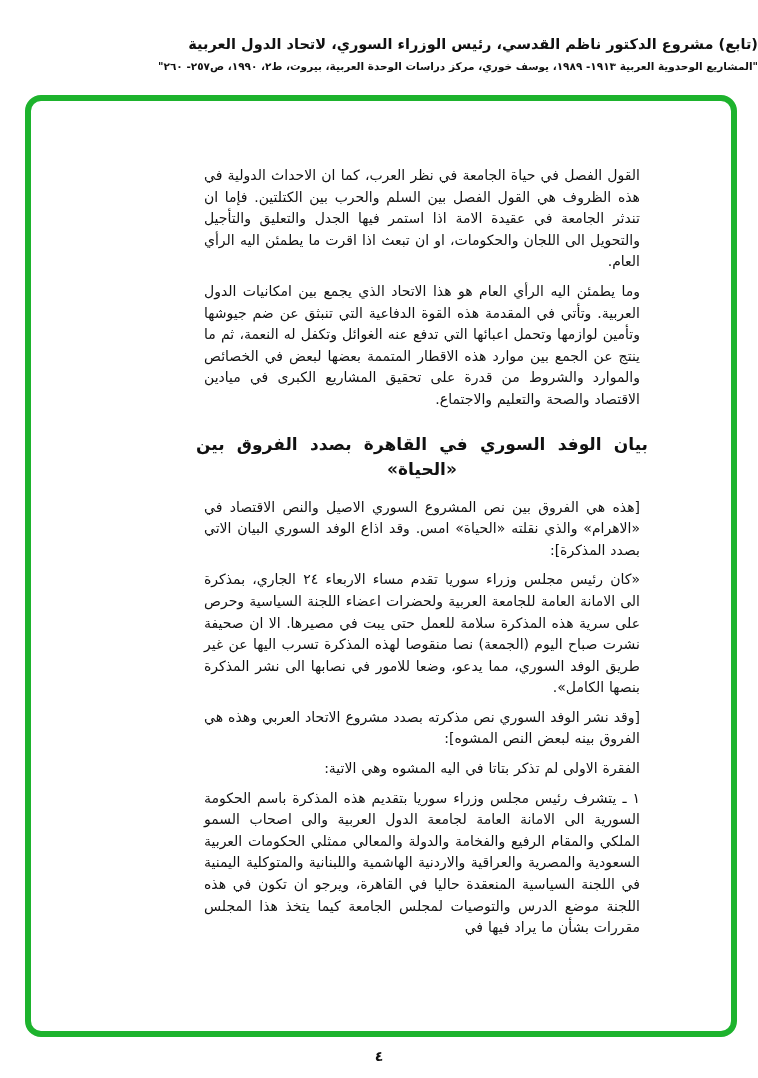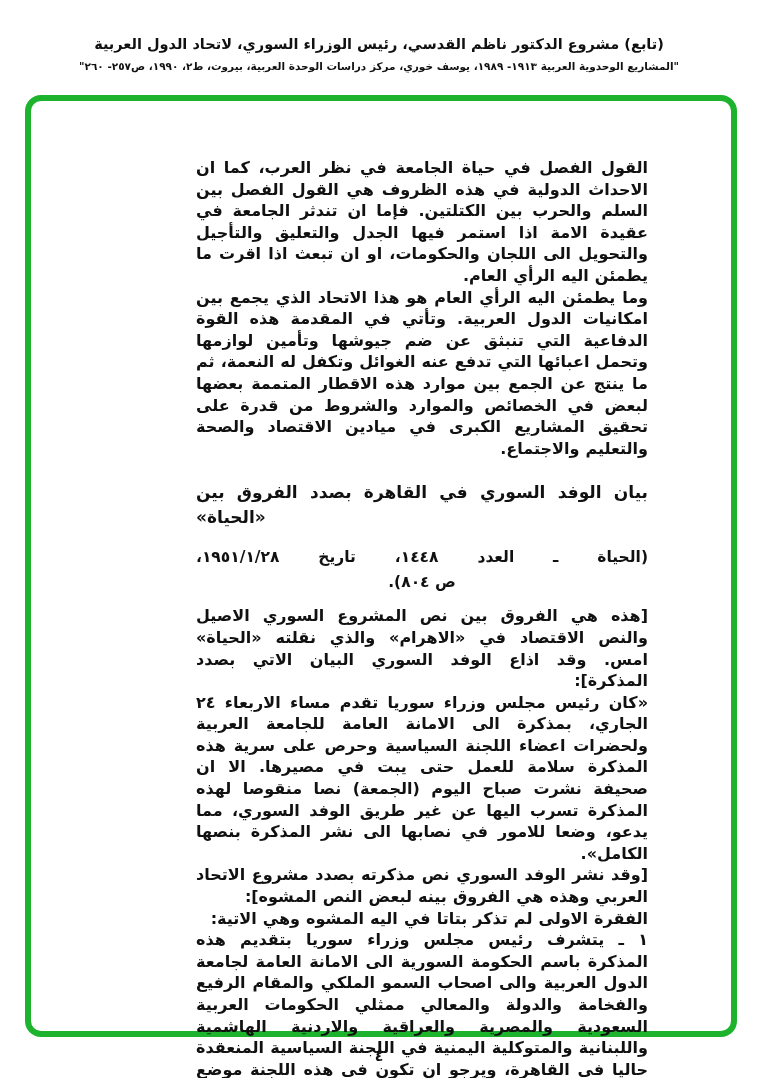--- a/index.html
+++ b/index.html
@@ -11,21 +11,20 @@
   }
   .page {
     position: relative;
     width: 758px; height: 1078px;
     overflow: hidden;
     background: #ffffff;
   }
   
   .header {
     direction: rtl;
-    text-align: center;
   }
   .header-title {
     padding-top: 36px;
     font-size: 14.5px;
     font-weight: bold;
     letter-spacing: 0px;
   }
   .header-source {
     margin-top: 8px;
     font-size: 10.5px;
@@ -42,40 +41,40 @@
     background: #ffffff;
   }
   
   .column {
     position: absolute;
     top: 56px; right: 83px;
     width: 452px;
     direction: rtl;
   }
   .column p {
-    margin: 0;
-    font-size: 16px;
+    margin: 8px;
+    font-size: 14px;
     line-height: 21.6px;
-    font-weight: bold;
+    font-weight: normal;
     text-align: justify;
     word-spacing: 0.5px;
   }
   .heading { margin: 21px 0 15px 0; }
   .heading .jline {
     font-size: 17px;
     line-height: 25px;
     font-weight: bold;
     text-align: justify;
     text-align-last: justify;
   }
   .heading .cline {
     font-size: 17px;
     line-height: 25px;
     font-weight: bold;
-    text-align: left;
+    text-align: center;
   }
   .citation { margin: 0 0 10px 0; }
   .citation .jline {
     font-size: 15.5px;
     line-height: 25px;
     font-weight: bold;
     text-align: justify;
     text-align-last: justify;
   }
   .citation .cline {
@@ -110,24 +109,20 @@
 
       <p>القول الفصل في حياة الجامعة في نظر العرب، كما ان الاحداث الدولية في هذه الظروف هي القول الفصل بين السلم والحرب بين الكتلتين. فإما ان تندثر الجامعة في عقيدة الامة اذا استمر فيها الجدل والتعليق والتأجيل والتحويل الى اللجان والحكومات، او ان تبعث اذا اقرت ما يطمئن اليه الرأي العام.</p>
 
       <p>وما يطمئن اليه الرأي العام هو هذا الاتحاد الذي يجمع بين امكانيات الدول العربية. وتأتي في المقدمة هذه القوة الدفاعية التي تنبثق عن ضم جيوشها وتأمين لوازمها وتحمل اعبائها التي تدفع عنه الغوائل وتكفل له النعمة، ثم ما ينتج عن الجمع بين موارد هذه الاقطار المتممة بعضها لبعض في الخصائص والموارد والشروط من قدرة على تحقيق المشاريع الكبرى في ميادين الاقتصاد والصحة والتعليم والاجتماع.</p>
 
       <div class="heading">
         <div class="jline">بيان الوفد السوري في القاهرة بصدد الفروق بين</div>
         <div class="cline">«الحياة»</div>
       </div>
 
-      <div class="citation">
-        <div class="jline">(الحياة ـ العدد ١٤٤٨، تاريخ ١٩٥١/١/٢٨،</div>
-        <div class="cline">ص ٨٠٤).</div>
-      </div>
 
       <p>[هذه هي الفروق بين نص المشروع السوري الاصيل والنص الاقتصاد في «الاهرام» والذي نقلته «الحياة» امس. وقد اذاع الوفد السوري البيان الاتي بصدد المذكرة]:</p>
 
       <p>«كان رئيس مجلس وزراء سوريا تقدم مساء الاربعاء ٢٤ الجاري، بمذكرة الى الامانة العامة للجامعة العربية ولحضرات اعضاء اللجنة السياسية وحرص على سرية هذه المذكرة سلامة للعمل حتى يبت في مصيرها. الا ان صحيفة نشرت صباح اليوم (الجمعة) نصا منقوصا لهذه المذكرة تسرب اليها عن غير طريق الوفد السوري، مما يدعو، وضعا للامور في نصابها الى نشر المذكرة بنصها الكامل».</p>
 
       <p>[وقد نشر الوفد السوري نص مذكرته بصدد مشروع الاتحاد العربي وهذه هي الفروق بينه لبعض النص المشوه]:</p>
 
       <p>الفقرة الاولى لم تذكر بتاتا في اليه المشوه وهي الاتية:</p>
 
       <p>١ ـ يتشرف رئيس مجلس وزراء سوريا بتقديم هذه المذكرة باسم الحكومة السورية الى الامانة العامة لجامعة الدول العربية والى اصحاب السمو الملكي والمقام الرفيع والفخامة والدولة والمعالي ممثلي الحكومات العربية السعودية والمصرية والعراقية والاردنية الهاشمية واللبنانية والمتوكلية اليمنية في اللجنة السياسية المنعقدة حاليا في القاهرة، ويرجو ان تكون في هذه اللجنة موضع الدرس والتوصيات لمجلس الجامعة كيما يتخذ هذا المجلس مقررات بشأن ما يراد فيها في</p>

